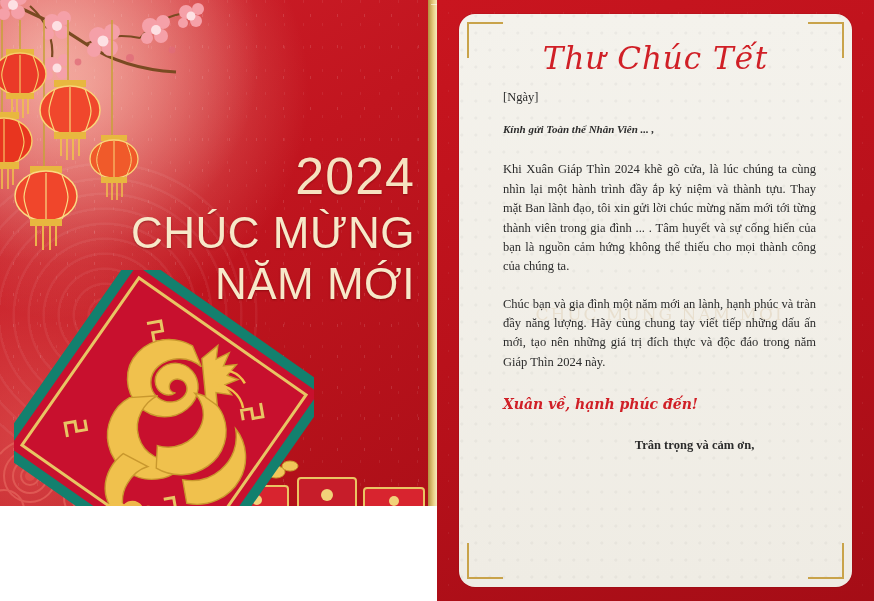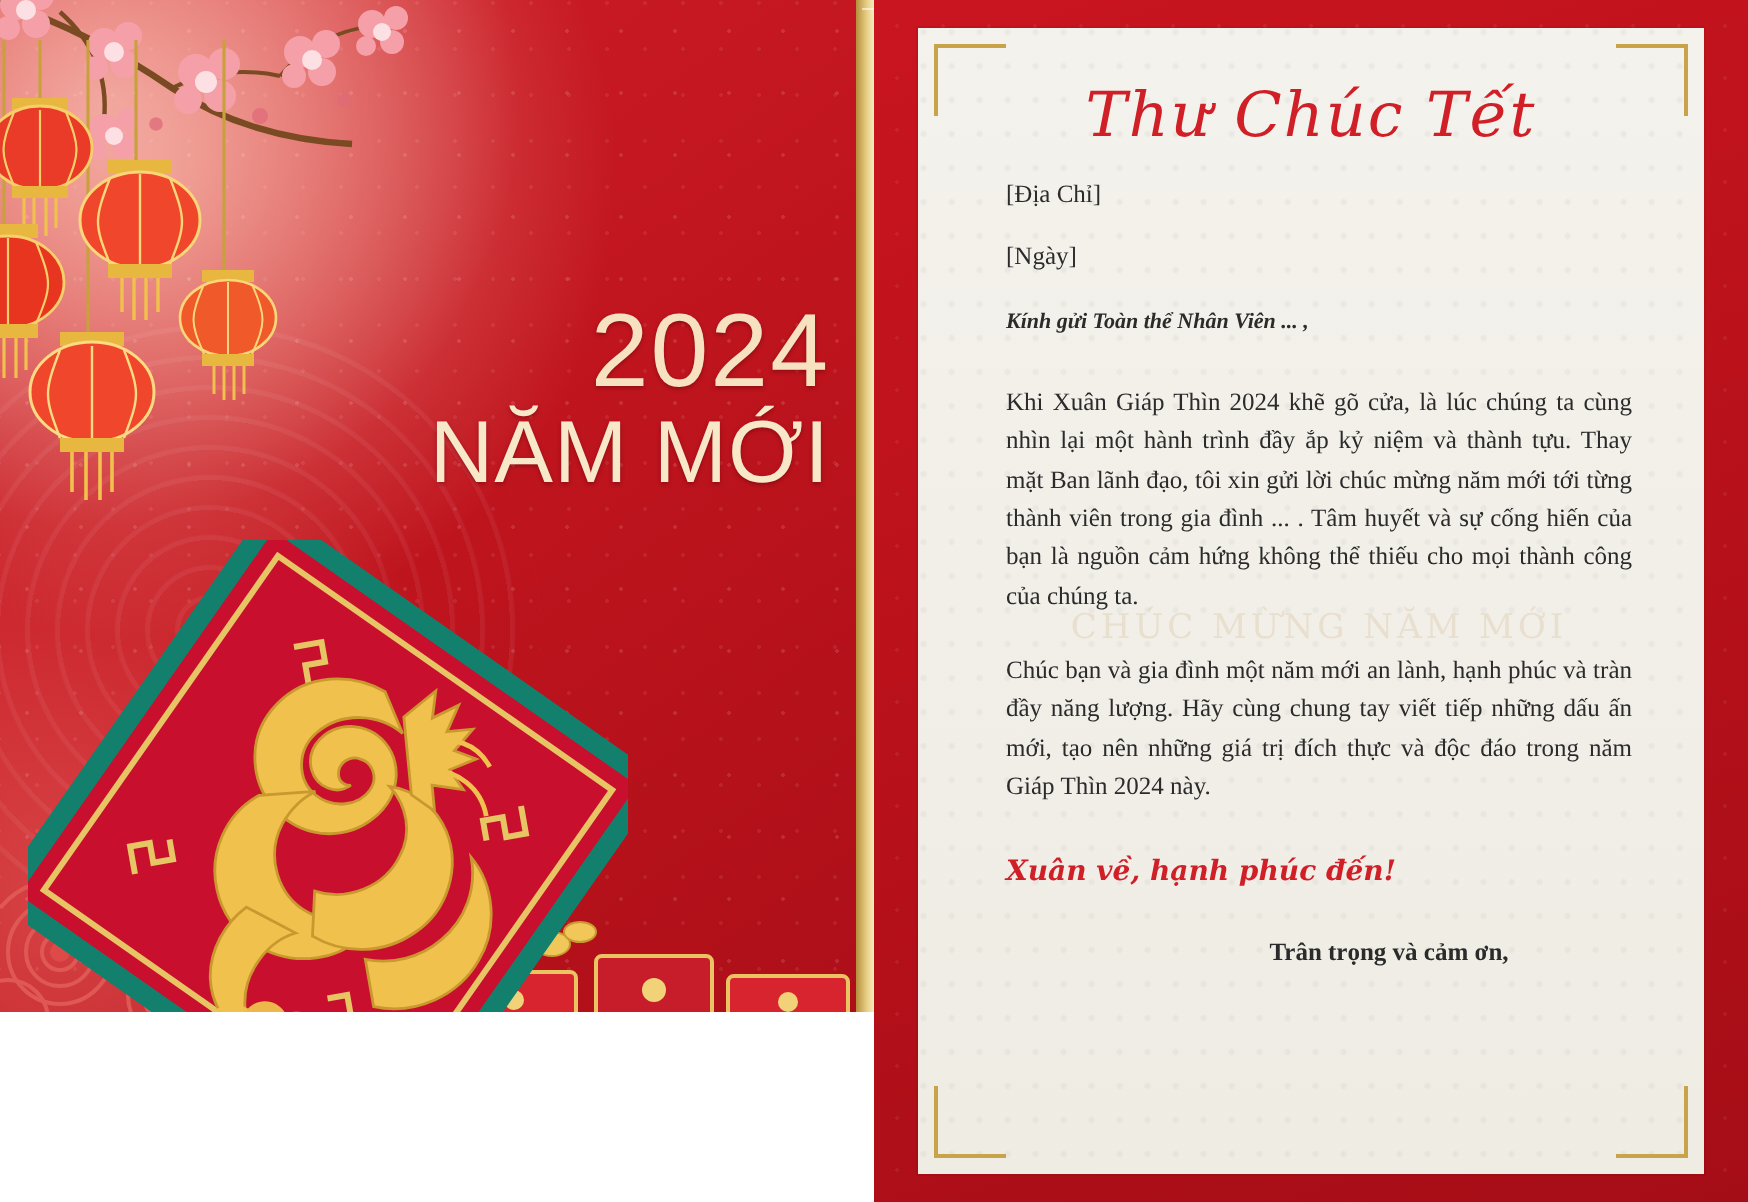--- a/index.html
+++ b/index.html
@@ -162,20 +162,21 @@
     position: absolute;
     left: 22px;
     top: 14px;
     width: 393px;
     height: 573px;
     background:
       radial-gradient(circle at 20% 12%, rgba(0,0,0,0.035) 0 1px, transparent 2px),
       linear-gradient(180deg, #f4f2ec 0%, #efece4 100%);
     background-size: 14px 17px, 100% 100%;
     box-shadow: 0 0 0 1px rgba(0,0,0,0.05);
+    border-radius: 16px;
   }
   
   .corner {
     position: absolute;
     width: 34px;
     height: 34px;
     border: 2px solid #c9a34a;
   }
   .corner.tl { left: 8px;  top: 8px;    border-right: none; border-bottom: none; }
   .corner.tr { right: 8px; top: 8px;    border-left: none;  border-bottom: none; }
@@ -388,20 +389,21 @@
               <path d="M-3 54 V78"></path>
               <path d="M4 54 V78"></path>
               <path d="M10 54 V74"></path>
           </g>
         </g>
       </g>
     </svg>
 
     <div class="greeting">
       <div class="year">2024</div>
+      <div class="line1">CHÚC MỪNG</div>
       <div class="line2">NĂM MỚI</div>
     </div>
 
     <svg class="medallion" viewBox="0 0 300 300">
       <g transform="rotate(-10 150 150)">
         <rect x="34" y="34" width="232" height="232" fill="#c8102e" transform="rotate(45 150 150)" stroke="#13806e" stroke-width="10"></rect>
         <rect x="48" y="48" width="204" height="204" fill="none" transform="rotate(45 150 150)" stroke="#e8c564" stroke-width="3"></rect>
 
         <g stroke="#e8c564" stroke-width="3" fill="none">
           <path d="M150 52 h14 v10 h-10 v10 h10"></path>
@@ -481,21 +483,20 @@
       <div class="corner tl"></div>
       <div class="corner tr"></div>
       <div class="corner bl"></div>
       <div class="corner br"></div>
 
       <div class="letter-title">Thư Chúc Tết</div>
 
       <div class="watermark">CHÚC MỪNG NĂM MỚI</div>
 
       <div class="letter-body">
-        <p class="meta-line">[Địa Chỉ]</p>
         <p class="meta-line">[Ngày]</p>
 
         <p class="salutation">Kính gửi Toàn thể Nhân Viên ... ,</p>
 
         <p class="para">Khi Xuân Giáp Thìn 2024 khẽ gõ cửa, là lúc chúng ta cùng nhìn lại một hành trình đầy ắp kỷ niệm và thành tựu. Thay mặt Ban lãnh đạo, tôi xin gửi lời chúc mừng năm mới tới từng thành viên trong gia đình ... . Tâm huyết và sự cống hiến của bạn là nguồn cảm hứng không thể thiếu cho mọi thành công của chúng ta.</p>
         <p class="para">Chúc bạn và gia đình một năm mới an lành, hạnh phúc và tràn đầy năng lượng. Hãy cùng chung tay viết tiếp những dấu ấn mới, tạo nên những giá trị đích thực và độc đáo trong năm Giáp Thìn 2024 này.</p>
 
         <p class="wish">Xuân về, hạnh phúc đến!</p>
         <p class="regards">Trân trọng và cảm ơn,</p>
       </div>

